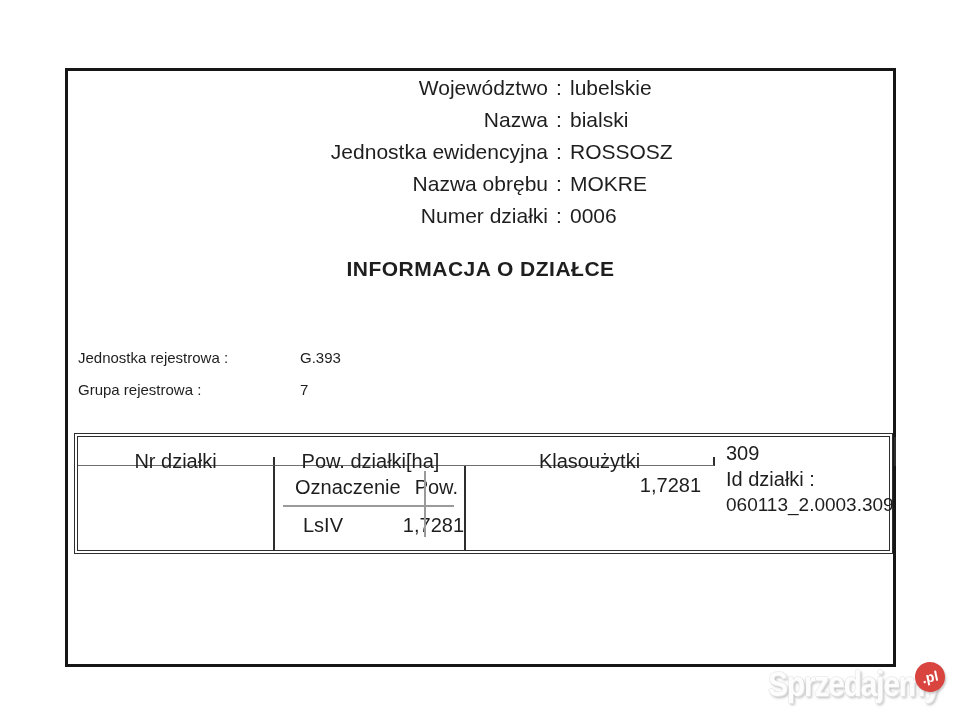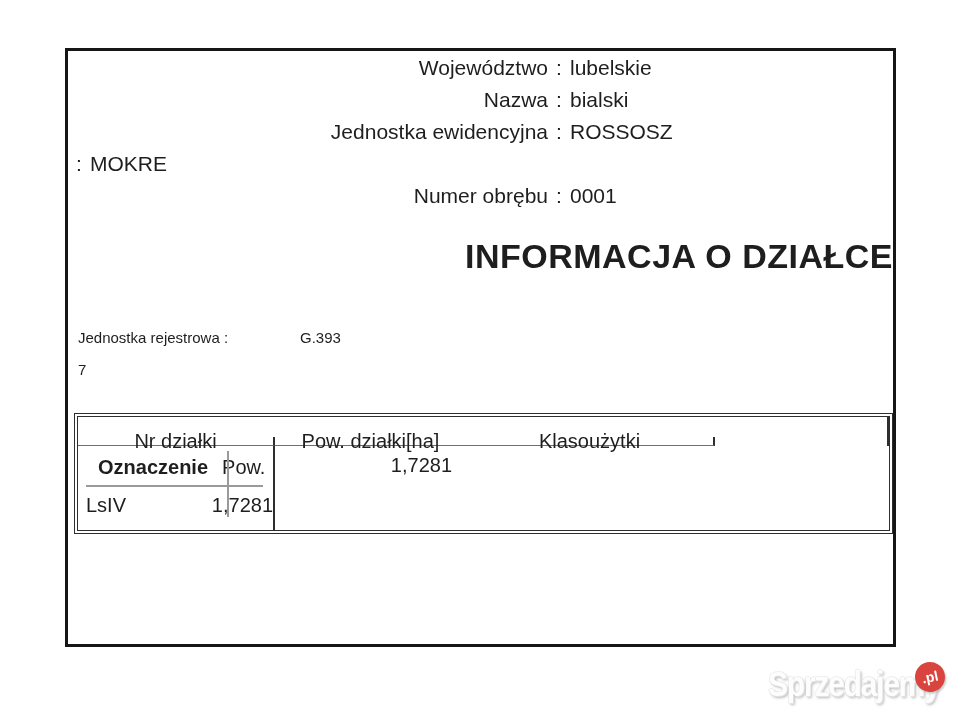--- a/index.html
+++ b/index.html
@@ -9,21 +9,21 @@
     width: 960px; height: 720px;
     background: #ffffff;
     overflow: hidden;
     font-family: "Liberation Sans", "DejaVu Sans", sans-serif;
     color: #1e1e1e;
   }
 
   
   .doc-frame {
     position: absolute;
-    left: 65px; top: 48px;
+    left: 65px; top: 68px;
     width: 831px; height: 599px;
     border: 3px solid #161616;
     background: #ffffff;
   }
 
   
   .header-block {
     position: absolute;
     left: 0; top: 1px;
     width: 100%;
@@ -36,22 +36,22 @@
   }
   .info-label { flex: 0 0 480px; text-align: right; }
   .info-sep   { flex: 0 0 22px; text-align: center; }
   .info-value { text-align: left; white-space: nowrap; }
 
   
   .doc-title {
     position: absolute;
     left: 0; top: 186px;
     width: 100%;
-    text-align: right;
-    font-size: 34px;
+    text-align: center;
+    font-size: 21px;
     font-weight: bold;
     letter-spacing: 0.5px;
   }
 
   
   .registry-block {
     position: absolute;
     left: 10px; top: 270px;
     width: 500px;
   }
@@ -96,24 +96,25 @@
   .sub-vline {
     position: absolute;
     left: 149px; top: 5px;
     width: 2px; height: 66px;
     background: #9a9a9a;
   }
   .sub-row {
     display: flex;
     height: 37px;
     align-items: center;
+    padding-left: 20px;
   }
   .sub-head { border-bottom: 2px solid #9a9a9a; margin: 0 10px 0 8px; padding-left: 12px; }
   .sub-c1 { width: 129px; white-space: nowrap; }
-  .sub-head .sub-c1 { width: 129px; font-weight: bold; }
+  .sub-head .sub-c1 { width: 129px; }
   .sub-c2 { padding-left: 14px; white-space: nowrap; }
 
   .cell-pow {
     padding: 8px 14px 0 0;
     text-align: right;
     white-space: nowrap;
   }
 
   
   .watermark {
@@ -171,48 +172,55 @@
       <span class="info-label">Nazwa</span>
       <span class="info-sep">:</span>
       <span class="info-value">bialski</span>
     </div>
     <div class="info-line">
       <span class="info-label">Jednostka ewidencyjna</span>
       <span class="info-sep">:</span>
       <span class="info-value">ROSSOSZ</span>
     </div>
     <div class="info-line">
+      <span class="info-label">Nazwa obrębu</span>
       <span class="info-sep">:</span>
       <span class="info-value">MOKRE</span>
     </div>
     <div class="info-line">
-      <span class="info-label">Numer obrębu</span>
-      <span class="info-sep">:</span>
-      <span class="info-value">0001</span>
+      <span class="info-label">Numer działki</span>
+      <span class="info-sep">:</span>
+      <span class="info-value">0006</span>
     </div>
   </div>
 
   <div class="doc-title">INFORMACJA O DZIAŁCE</div>
 
   <div class="registry-block">
     <div class="reg-line">
       <span class="reg-label">Jednostka rejestrowa :</span>
       <span class="reg-value">G.393</span>
     </div>
     <div class="reg-line">
+      <span class="reg-label">Grupa rejestrowa :</span>
       <span class="reg-value">7</span>
     </div>
   </div>
 
   <div class="plot-table">
 
     <div class="th col-divider">Nr działki</div>
     <div class="th">Pow. działki[ha]</div>
     <div class="th col-divider">Klasoużytki</div>
 
+    <div class="cell cell-nr col-divider">
+      <div class="line">309</div>
+      <div class="line">Id działki :</div>
+      <div class="line line-id-value">060113_2.0003.309</div>
+    </div>
 
     <div class="cell col-divider"></div>
 
     <div class="cell cell-klaso col-divider">
       <div class="sub-vline"></div>
       <div class="sub-row sub-head">
         <span class="sub-c1">Oznaczenie</span>
         <span class="sub-c2">Pow.</span>
       </div>
       <div class="sub-row">

